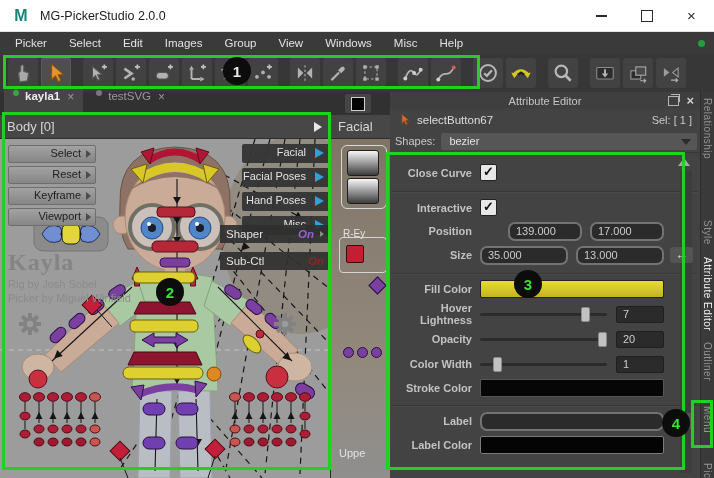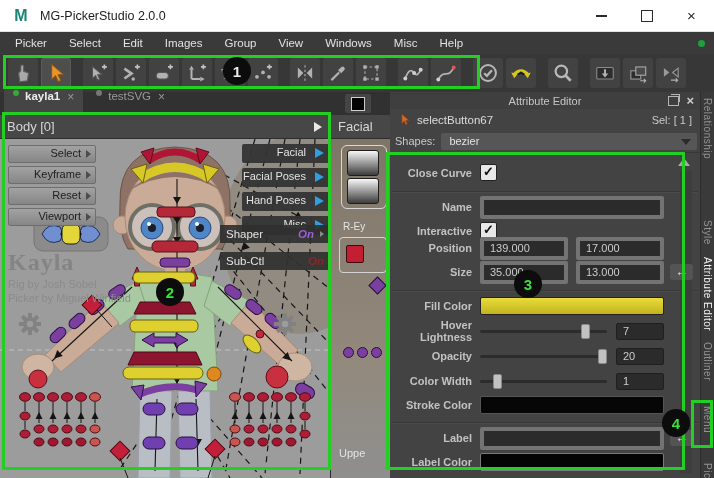--- a/index.html
+++ b/index.html
@@ -103,21 +103,21 @@
   .ae-row2{height:21px;display:flex;align-items:center;padding:0 8px;font-size:11.5px;color:#dcdcdc;}
   .ae-sel{margin-left:auto;font-size:11px;color:#c9c9c9;}
   .ae-row3{height:22px;display:flex;align-items:center;padding-left:5px;font-size:11px;color:#c9c9c9;}
   .dropdown{flex:1;height:17px;margin:0 3px 0 6px;background:#565656;border-radius:2px;position:relative;
             font-size:11px;color:#e4e4e4;display:flex;align-items:center;padding-left:8px;}
   .dropdown .dd{position:absolute;right:6px;top:6px;width:0;height:0;
                 border-left:5px solid transparent;border-right:5px solid transparent;border-top:6px solid #2b2b2b;}
   .ae-form{position:relative;height:326px;border-top:1px solid #383838;overflow:hidden;}
   .frow{display:flex;align-items:center;padding-right:36px;position:relative;}
   .flabel{width:82px;text-align:right;margin-right:8px;font-size:11px;color:#c2c2c2;flex:none;font-weight:bold;}
-  .finput{flex:1;height:15px;background:#2b2b2b;border:4px solid #737373;border-radius:2px;
+  .finput{flex:1;height:15px;background:#2b2b2b;border:2px solid #737373;border-radius:7px;
           color:#cccccc;font-size:11px;padding:0 6px;display:flex;align-items:center;}
   .fpair{flex:1;display:flex;gap:8px;}
   .checkbox{width:15px;height:15px;background:#e8e8e8;border:1px solid #222;border-radius:2px;
             color:#111;font-size:13px;font-weight:bold;line-height:14px;text-align:center;}
   .divider{height:1px;background:#383838;border-bottom:1px solid #4a4a4a;margin:0 2px;}
   .swatch{flex:1;height:16px;border-radius:2px;}
   .swatch.fill{background:linear-gradient(#e8dc3a,#c3b31f);border:1px solid #222;}
   .swatch.stroke{background:#060606;border:1px solid #555;}
   .swatch.labelc{background:#040404;border:1px solid #7a7a7a;}
   .groove{flex:1;height:3px;background:#2c2c2c;border-radius:2px;position:relative;margin-right:9px;}
@@ -572,22 +572,22 @@
         <path d="M8,17 Q14,5 26,10 Q30,17 26,24 Q14,29 8,17 Z" fill="#6f8fd0" stroke="#20305a"></path>
         <path d="M66,17 Q60,5 48,10 Q44,17 48,24 Q60,29 66,17 Z" fill="#6f8fd0" stroke="#20305a"></path>
         <line x1="26" y1="17" x2="48" y2="17" stroke="#111"></line>
         <path d="M27,14 L33,17 L27,20 Z M47,14 L41,17 L47,20 Z" fill="#111"></path>
         <rect x="28" y="7" width="18" height="20" rx="6" fill="#e3d63a" stroke="#1e1e1e"></rect>
       </g>
     </svg>
 
     <div class="stackL">
       <div class="graybtn"><span>Select</span><span class="caret"></span></div>
+      <div class="graybtn"><span>Reset</span><span class="caret"></span></div>
       <div class="graybtn"><span>Keyframe</span><span class="caret"></span></div>
-      <div class="graybtn"><span>Reset</span><span class="caret"></span></div>
       <div class="graybtn"><span>Viewport</span><span class="caret"></span></div>
     </div>
     <div class="stackR">
       <div class="darkbtn"><span>Facial</span><span class="bluplay"></span></div>
       <div class="darkbtn"><span>Facial Poses</span><span class="bluplay"></span></div>
       <div class="darkbtn"><span>Hand Poses</span><span class="bluplay"></span></div>
       <div class="darkbtn"><span>Misc</span><span class="bluplay"></span></div>
     </div>
     <div class="toggle" style="top:86px;">
       <span>Shaper</span>
@@ -606,21 +606,21 @@
   </div>
 
   <div class="panelheader" style="left:330px;top:115px;width:60px;border-left:1px solid #2a2a2a;">
     <span>Facial</span>
   </div>
   <div class="facialcanvas">
     <div class="fc-frame">
       <div class="gradbtn" style="top:4px;"></div>
       <div class="gradbtn" style="top:32px;"></div>
     </div>
-    <div class="fc-label" style="left:12px;top:82px;">R-Ey</div>
+    <div class="fc-label" style="left:12px;top:89px;">R-Ey</div>
     <div class="fc-box2">
       <div class="fc-red"></div>
     </div>
     <div class="fc-diamond"></div>
     <div class="fc-dot" style="left:12px;"></div>
     <div class="fc-dot" style="left:26px;"></div>
     <div class="fc-dot" style="left:40px;"></div>
     <div class="fc-label" style="left:8px;top:308px;font-size:11px;">Uppe</div>
   </div>
 
@@ -648,31 +648,25 @@
     </div>
     <div class="ae-form">
       <div class="scrollup"></div>
       <div class="scrolltrack"></div>
 
       <div class="frow" style="margin-top:11px;height:17px;">
         <span class="flabel">Close Curve</span>
         <div class="checkbox"><span>✓</span></div>
       </div>
       <div class="divider" style="margin-top:10px;"></div>
-      <div class="frow" style="margin-top:5px;height:18px;">
-        <span class="flabel">Name</span>
-        <div class="finput">
-            <span></span>
-          </div>
-      </div>
       <div class="frow" style="margin-top:6px;height:17px;">
         <span class="flabel">Interactive</span>
         <div class="checkbox"><span>✓</span></div>
       </div>
-      <div class="frow" style="margin-top:0;height:18px;">
+      <div class="frow" style="margin-top:6px;height:18px;gap:28px;">
         <span class="flabel">Position</span>
         <div class="fpair">
           <div class="finput">
               <span>139.000</span>
             </div>
           <div class="finput">
               <span>17.000</span>
             </div>
         </div>
       </div>

